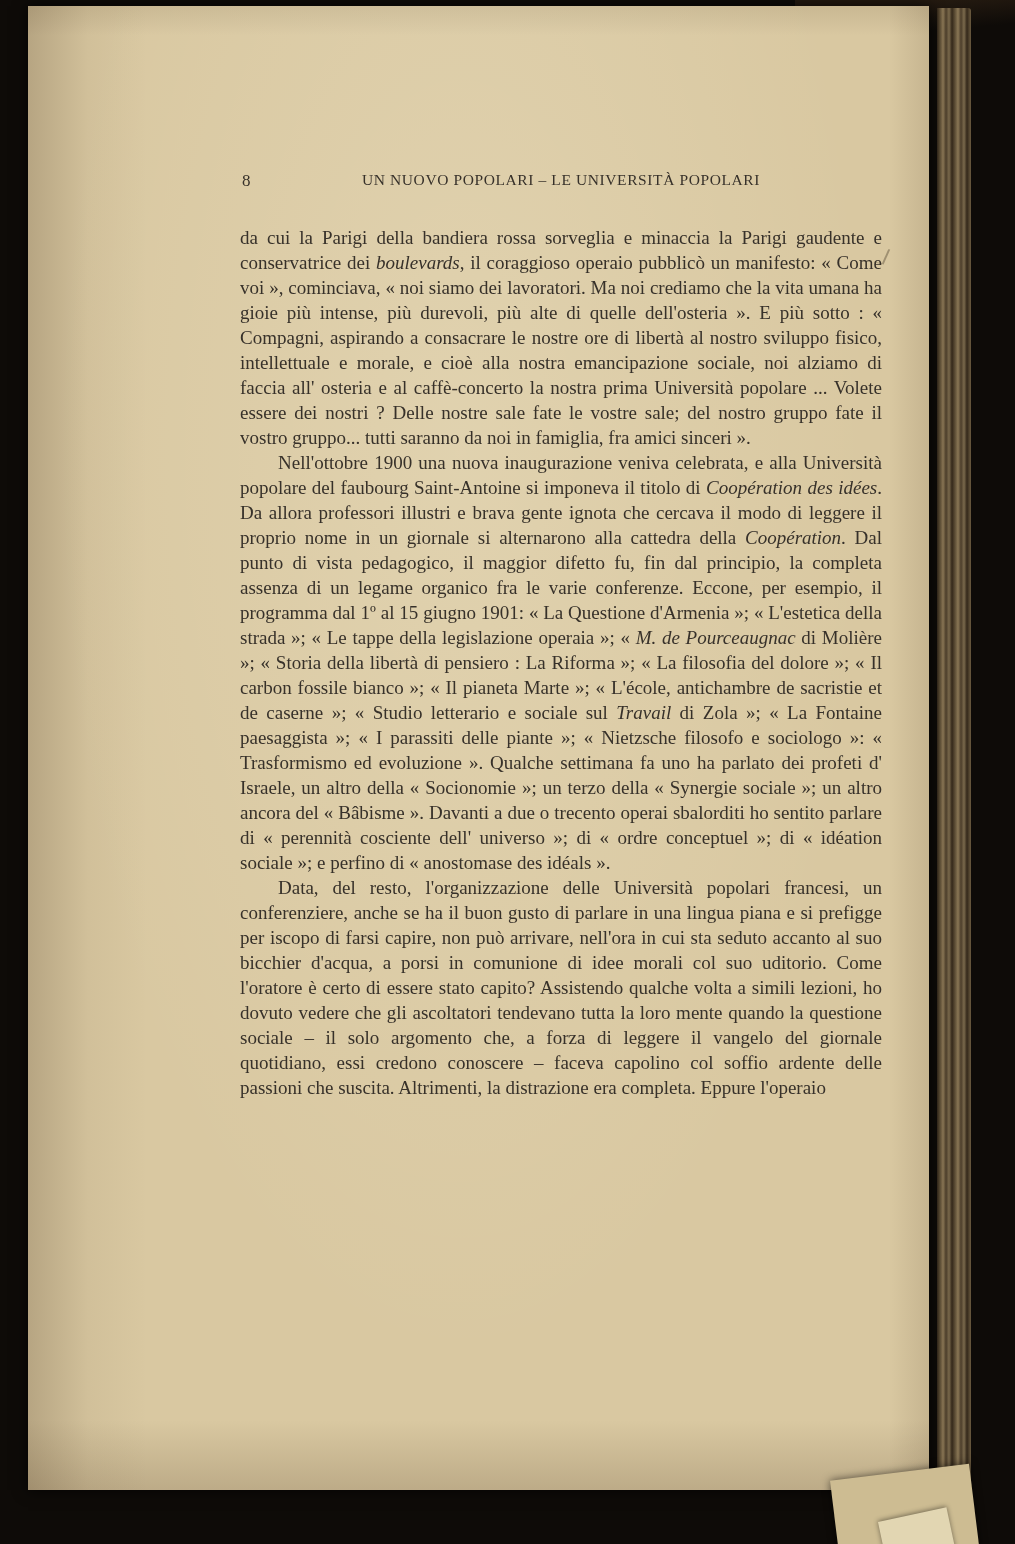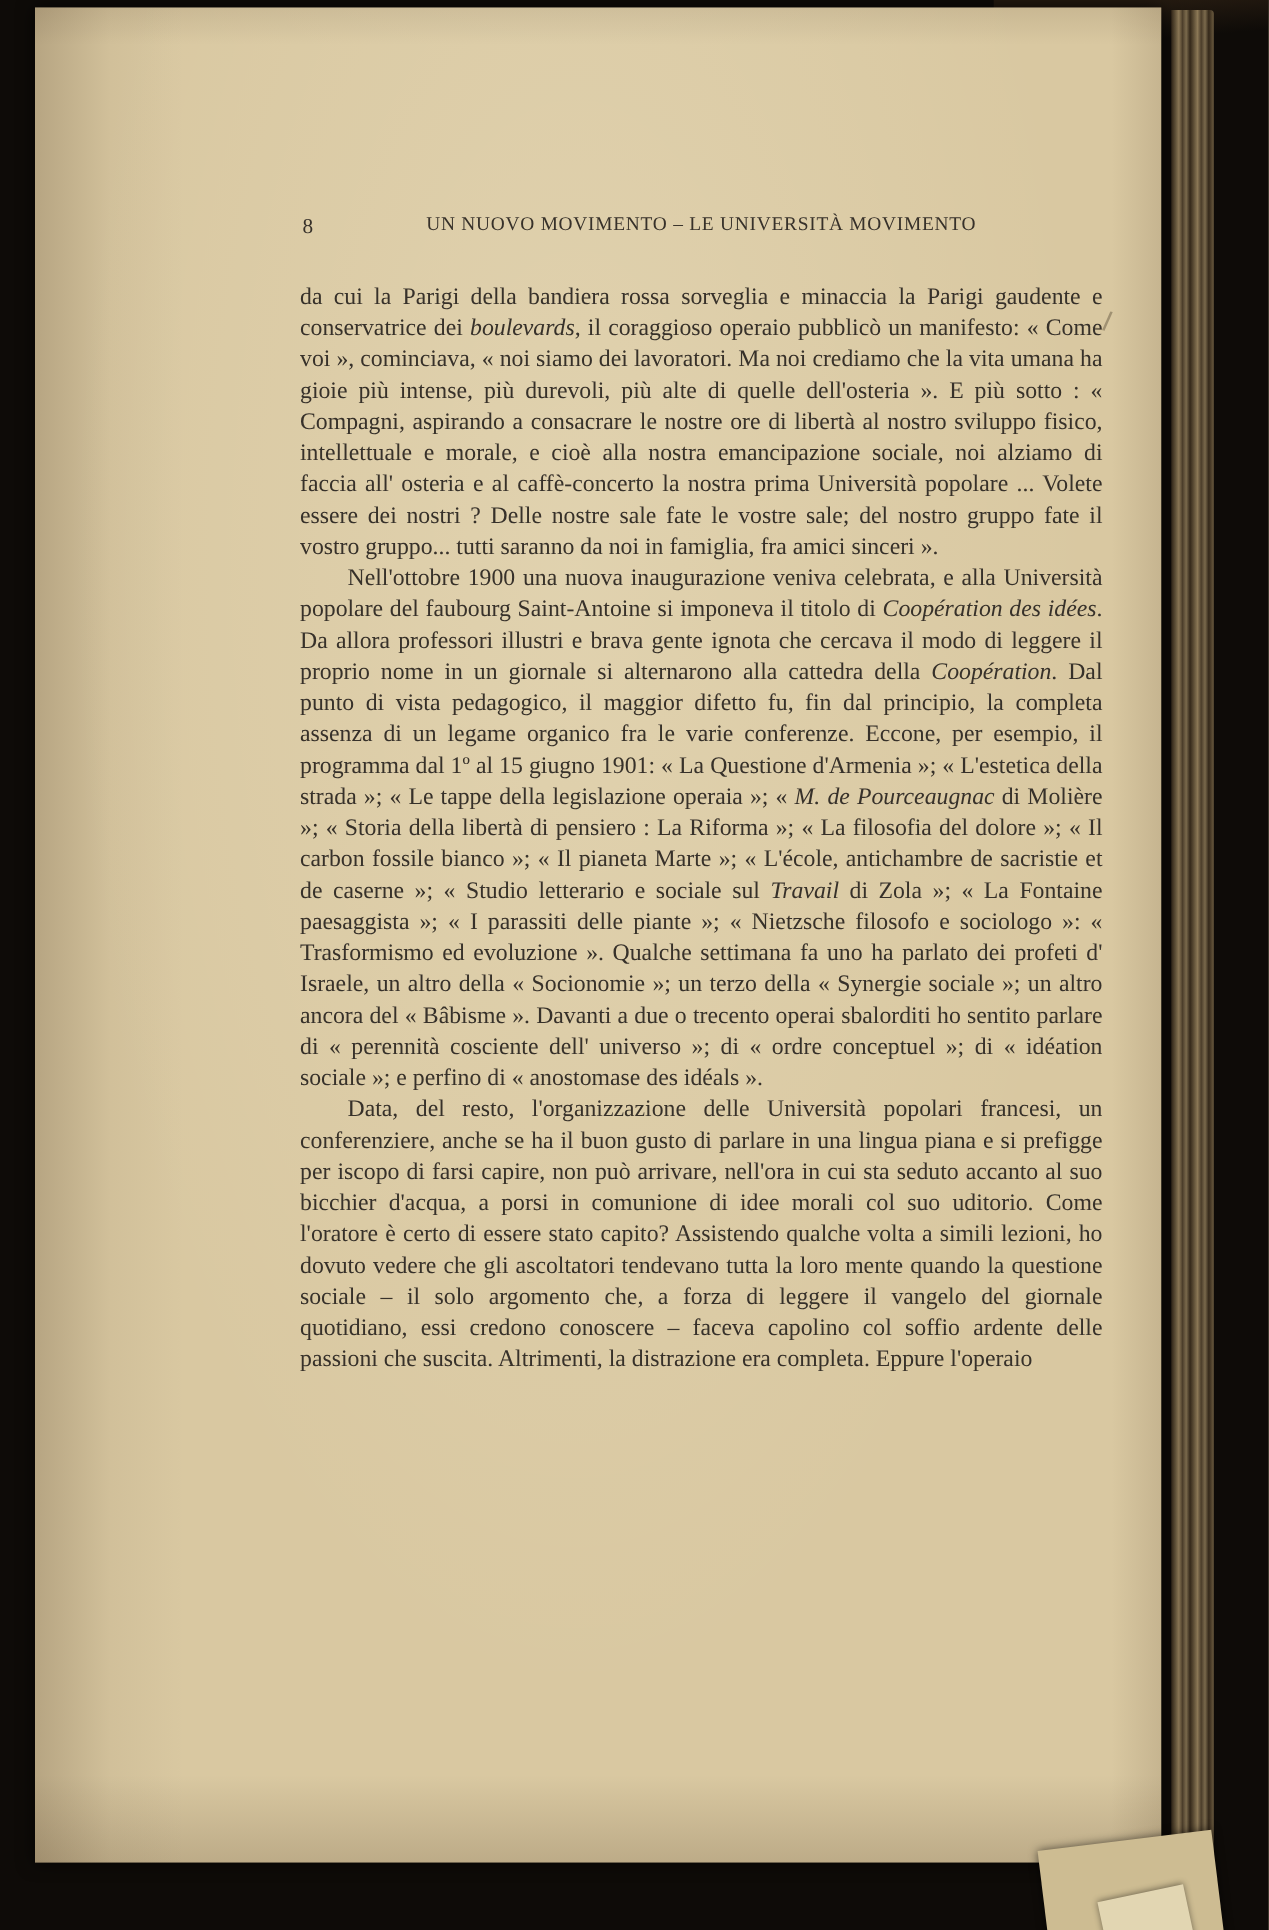--- a/index.html
+++ b/index.html
@@ -120,21 +120,21 @@
 <div class="scan">
 
   <div class="top-right-shade"></div>
   <div class="edge-stack"></div>
 
   <div class="paper">
     <div class="page-inner">
 
       <div class="page-header">
         <span class="page-number">8</span>
-        <span class="running-header">UN NUOVO MOVIMENTO – LE UNIVERSITÀ MOVIMENTO</span>
+        <span class="running-header">UN NUOVO POPOLARI – LE UNIVERSITÀ POPOLARI</span>
       </div>
 
       <div class="page-text">
           <p class=""><span>da cui la Parigi della bandiera rossa sorveglia e minaccia la Parigi gaudente e conservatrice dei </span><i>boulevards</i><span>, il coraggioso operaio pubblicò un manifesto: « Come voi », cominciava, « noi siamo dei lavoratori. Ma noi crediamo che la vita umana ha gioie più intense, più durevoli, più alte di quelle dell'osteria ». E più sotto : « Compagni, aspirando a consacrare le nostre ore di libertà al nostro sviluppo fisico, intellettuale e morale, e cioè alla nostra emancipazione sociale, noi alziamo di faccia all' osteria e al caffè-concerto la nostra prima Università popolare ... Volete essere dei nostri ? Delle nostre sale fate le vostre sale; del nostro gruppo fate il vostro gruppo... tutti saranno da noi in famiglia, fra amici sinceri ».</span></p>
           <p class="indent"><span>Nell'ottobre 1900 una nuova inaugurazione veniva celebrata, e alla Università popolare del faubourg Saint-Antoine si imponeva il titolo di </span><i>Coopération des idées</i><span>. Da allora professori illustri e brava gente ignota che cercava il modo di leggere il proprio nome in un giornale si alternarono alla cattedra della </span><i>Coopération</i><span>. Dal punto di vista pedagogico, il maggior difetto fu, fin dal principio, la completa assenza di un legame organico fra le varie conferenze. Eccone, per esempio, il programma dal 1º al 15 giugno 1901: « La Questione d'Armenia »; « L'estetica della strada »; « Le tappe della legislazione operaia »; « </span><i>M. de Pourceaugnac</i><span> di Molière »; « Storia della libertà di pensiero : La Riforma »; « La filosofia del dolore »; « Il carbon fossile bianco »; « Il pianeta Marte »; « L'école, antichambre de sacristie et de caserne »; « Studio letterario e sociale sul </span><i>Travail</i><span> di Zola »; « La Fontaine paesaggista »; « I parassiti delle piante »; « Nietzsche filosofo e sociologo »: « Trasformismo ed evoluzione ». Qualche settimana fa uno ha parlato dei profeti d' Israele, un altro della « Socionomie »; un terzo della « Synergie sociale »; un altro ancora del « Bâbisme ». Davanti a due o trecento operai sbalorditi ho sentito parlare di « perennità cosciente dell' universo »; di « ordre conceptuel »; di « idéation sociale »; e perfino di « anostomase des idéals ».</span></p>
           <p class="indent"><span>Data, del resto, l'organizzazione delle Università popolari francesi, un conferenziere, anche se ha il buon gusto di parlare in una lingua piana e si prefigge per iscopo di farsi capire, non può arrivare, nell'ora in cui sta seduto accanto al suo bicchier d'acqua, a porsi in comunione di idee morali col suo uditorio. Come l'oratore è certo di essere stato capito? Assistendo qualche volta a simili lezioni, ho dovuto vedere che gli ascoltatori tendevano tutta la loro mente quando la questione sociale – il solo argomento che, a forza di leggere il vangelo del giornale quotidiano, essi credono conoscere – faceva capolino col soffio ardente delle passioni che suscita. Altrimenti, la distrazione era completa. Eppure l'operaio</span></p>
         </div>
     </div>
 
     <div class="ink-mark"></div>

